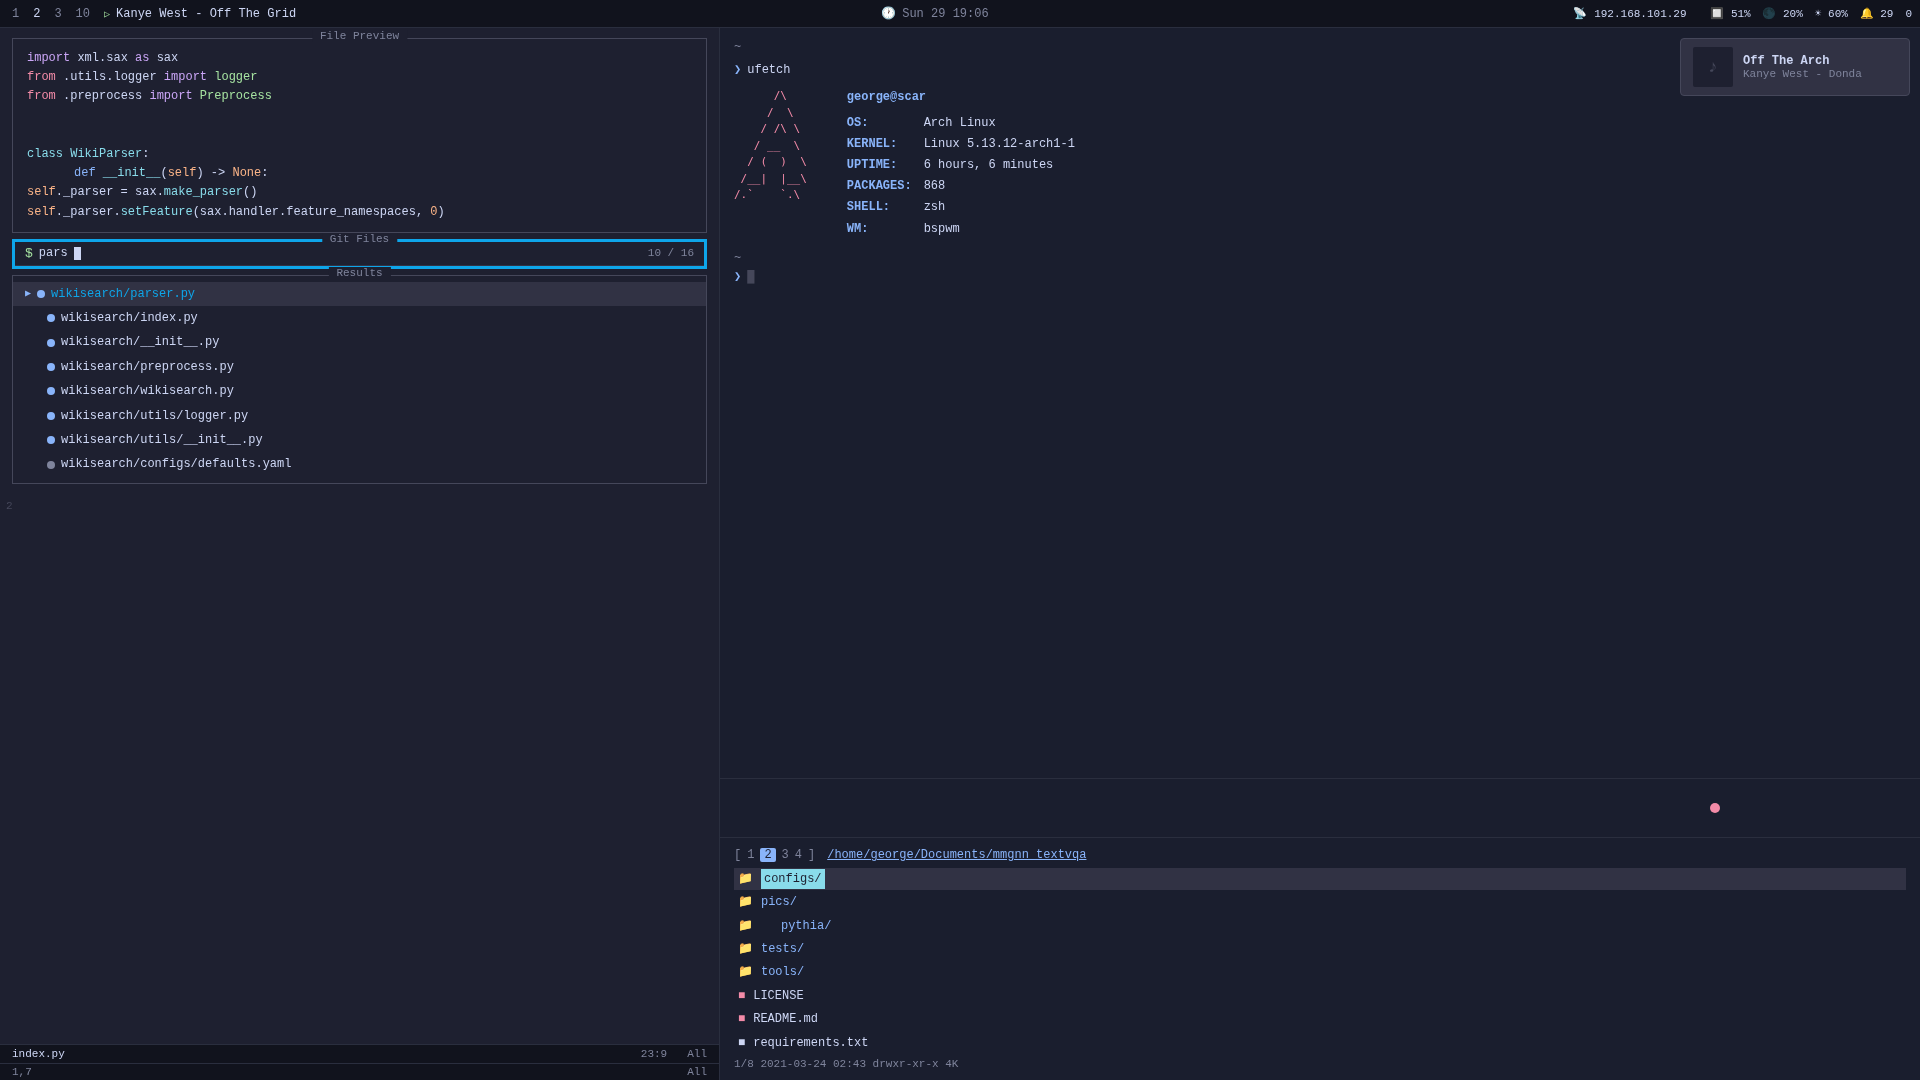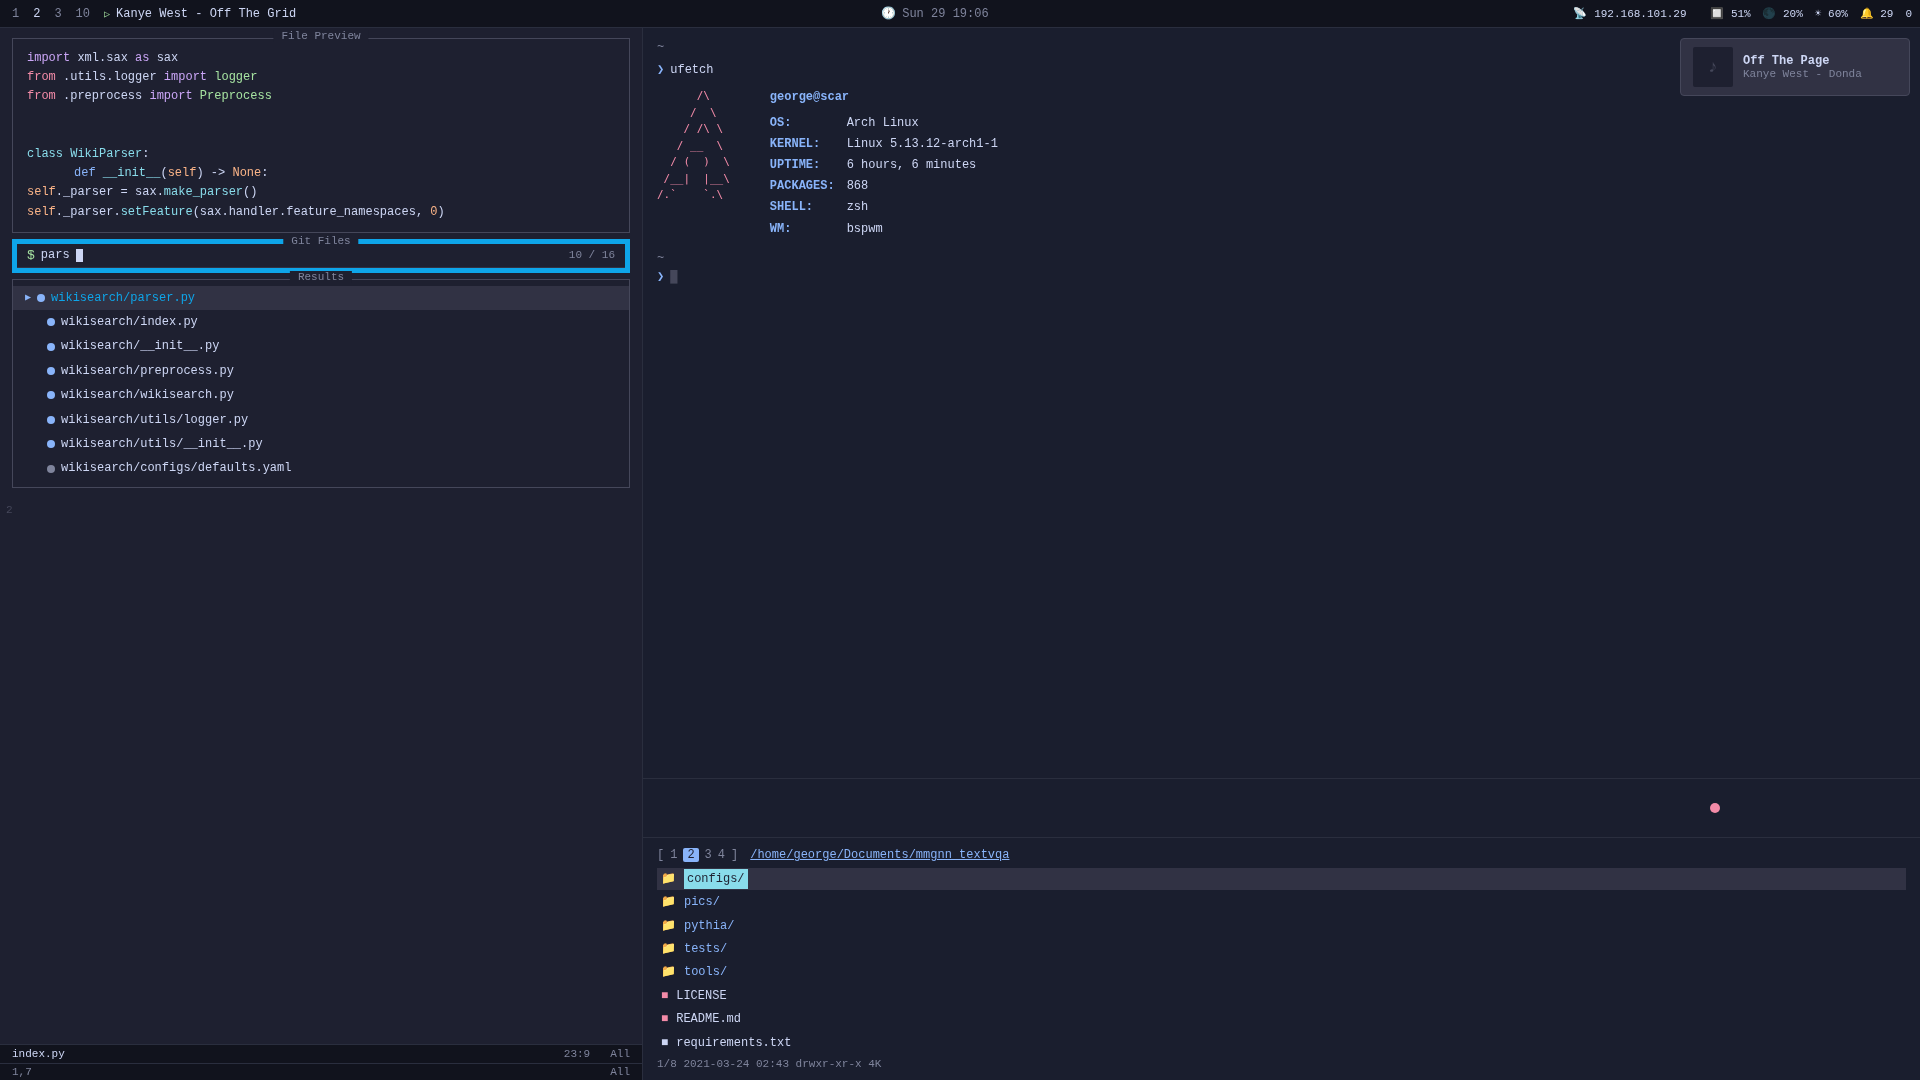--- a/index.html
+++ b/index.html
@@ -70,21 +70,21 @@
     .topbar-right .sep { color: #4a4e5e; }
 
     
     #main {
       display: flex;
       height: calc(1080px - 28px);
     }
 
     
     #left-pane {
-      width: 643px;
+      width: 720px;
       background: #1e2030;
       border-right: 1px solid #2a2e3e;
       display: flex;
       flex-direction: column;
       position: relative;
     }
 
     
     .panel-box {
       border: 1px solid #45475a;
@@ -115,21 +115,21 @@
     .kw-def { color: #89b4fa; margin-left: 47px; }
     .kw-self { color: #fab387; }
     .kw-none { color: #fab387; }
     .fn-name { color: #89dceb; }
     .mod-name { color: #a6e3a1; }
     .num-lit { color: #fab387; }
     .plain { color: #cdd6f4; }
 
     
     .git-files-box {
-      border: 5px solid #0ea5e9;
+      border: 3px solid #0ea5e9;
       margin: 0 12px 6px 12px;
       position: relative;
     }
     .search-input-row {
       display: flex;
       align-items: center;
       padding: 4px 10px;
       border-bottom: 1px solid #313244;
       gap: 6px;
     }
@@ -465,21 +465,21 @@
     </div>
   </div>
 
   <div id="right-pane">
 
     <div class="music-notif">
       <div class="music-thumb">
         <span>♪</span>
       </div>
       <div class="music-info">
-        <div class="music-title">Off The Page</div>
+        <div class="music-title">Off The Arch</div>
         <div class="music-artist">Kanye West - Donda</div>
       </div>
     </div>
 
     <div class="terminal-section">
       <div style="color:#7f849c; margin-bottom:4px;">~</div>
       <div class="prompt-line">
         <span class="prompt-arrow">❯</span>
         <span class="prompt-cmd">ufetch</span>
       </div>
@@ -544,21 +544,21 @@
           <span style="background:#89dceb; color:#1e2030; padding:0 3px;">configs/</span>
         </div>
 
         <div class="fm-entry">
           <span style="color:#89b4fa; font-size:12px;">📁</span>
           <span style="color:#89b4fa;text-align:right;">pics/</span>
         </div>
 
         <div class="fm-entry">
           <span style="color:#89b4fa; font-size:12px;">📁</span>
-          <span style="color:#89b4fa;">pythia/</span>
+          <span style="color:#89b4fa;margin-left:20px;">pythia/</span>
         </div>
 
         <div class="fm-entry">
           <span style="color:#89b4fa; font-size:12px;">📁</span>
           <span style="color:#89b4fa;">tests/</span>
         </div>
 
         <div class="fm-entry">
           <span style="color:#89b4fa; font-size:12px;">📁</span>
           <span style="color:#89b4fa;">tools/</span>

